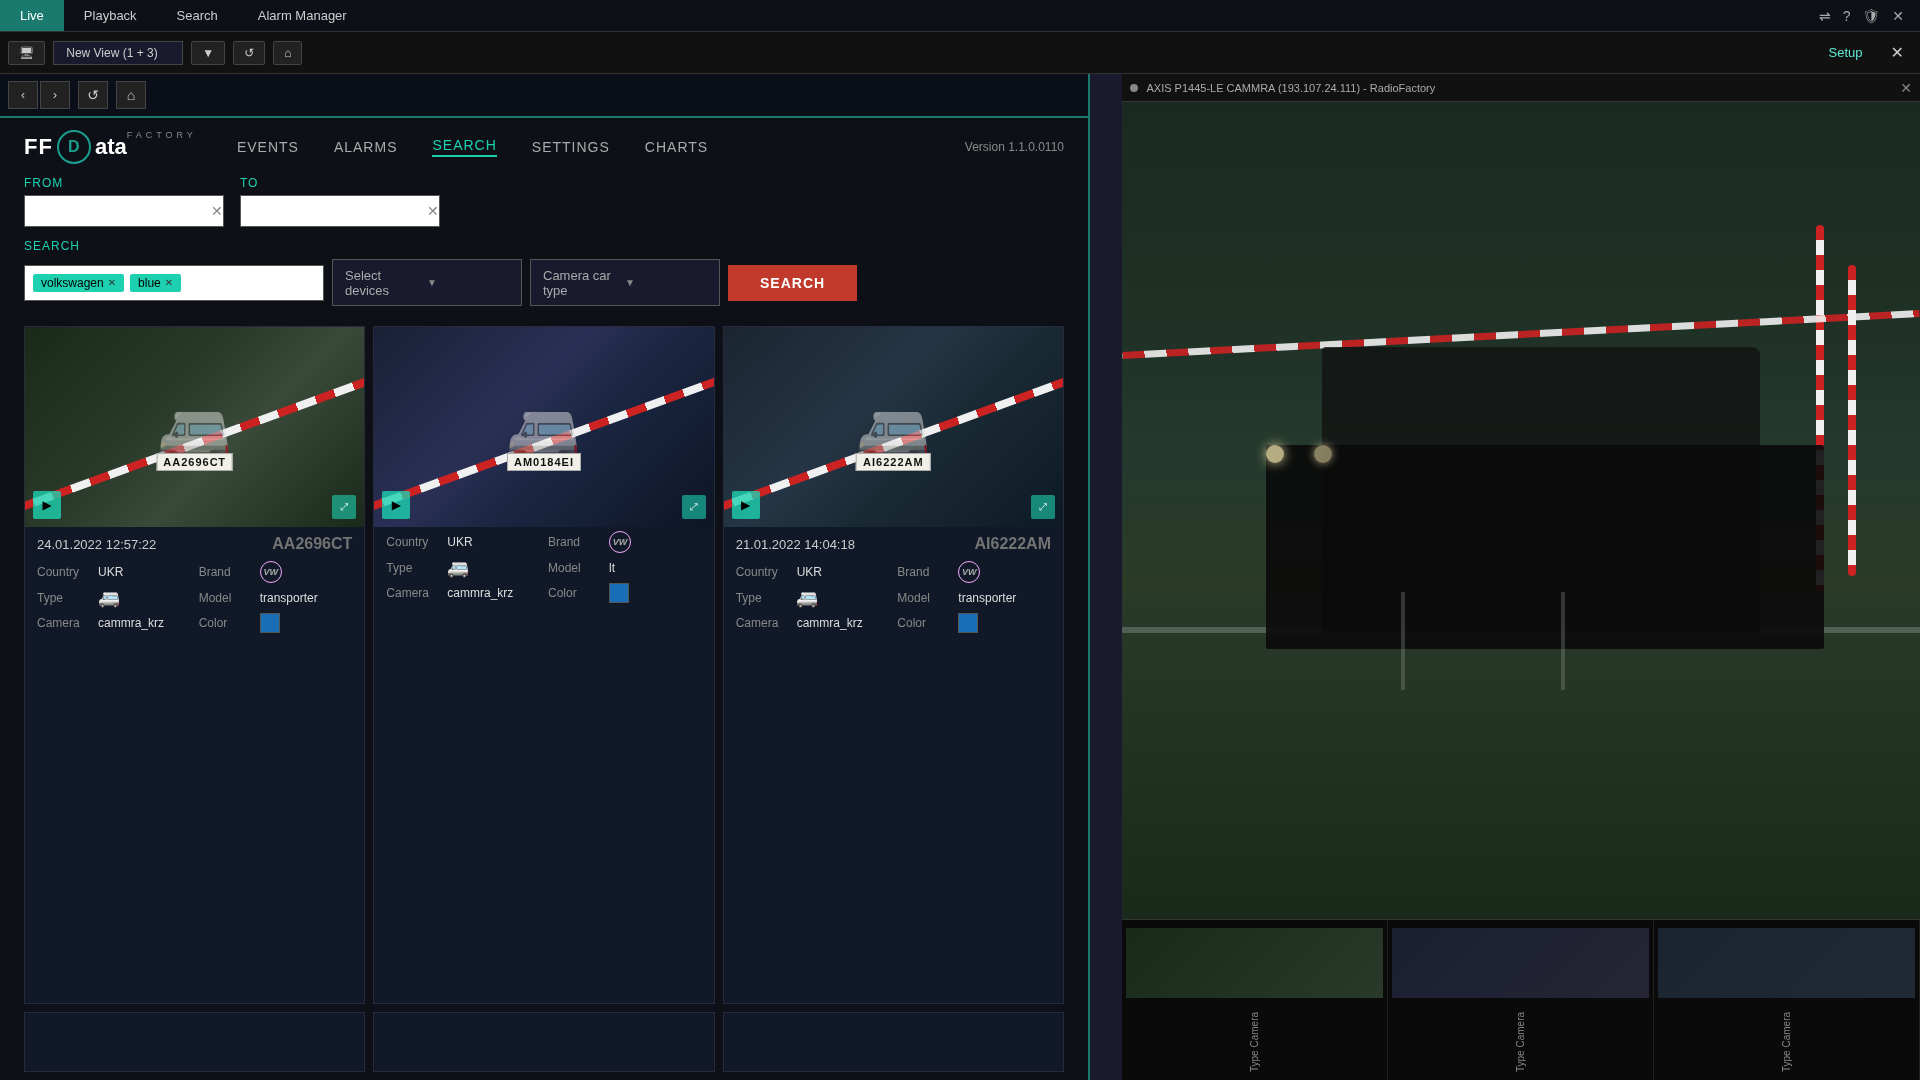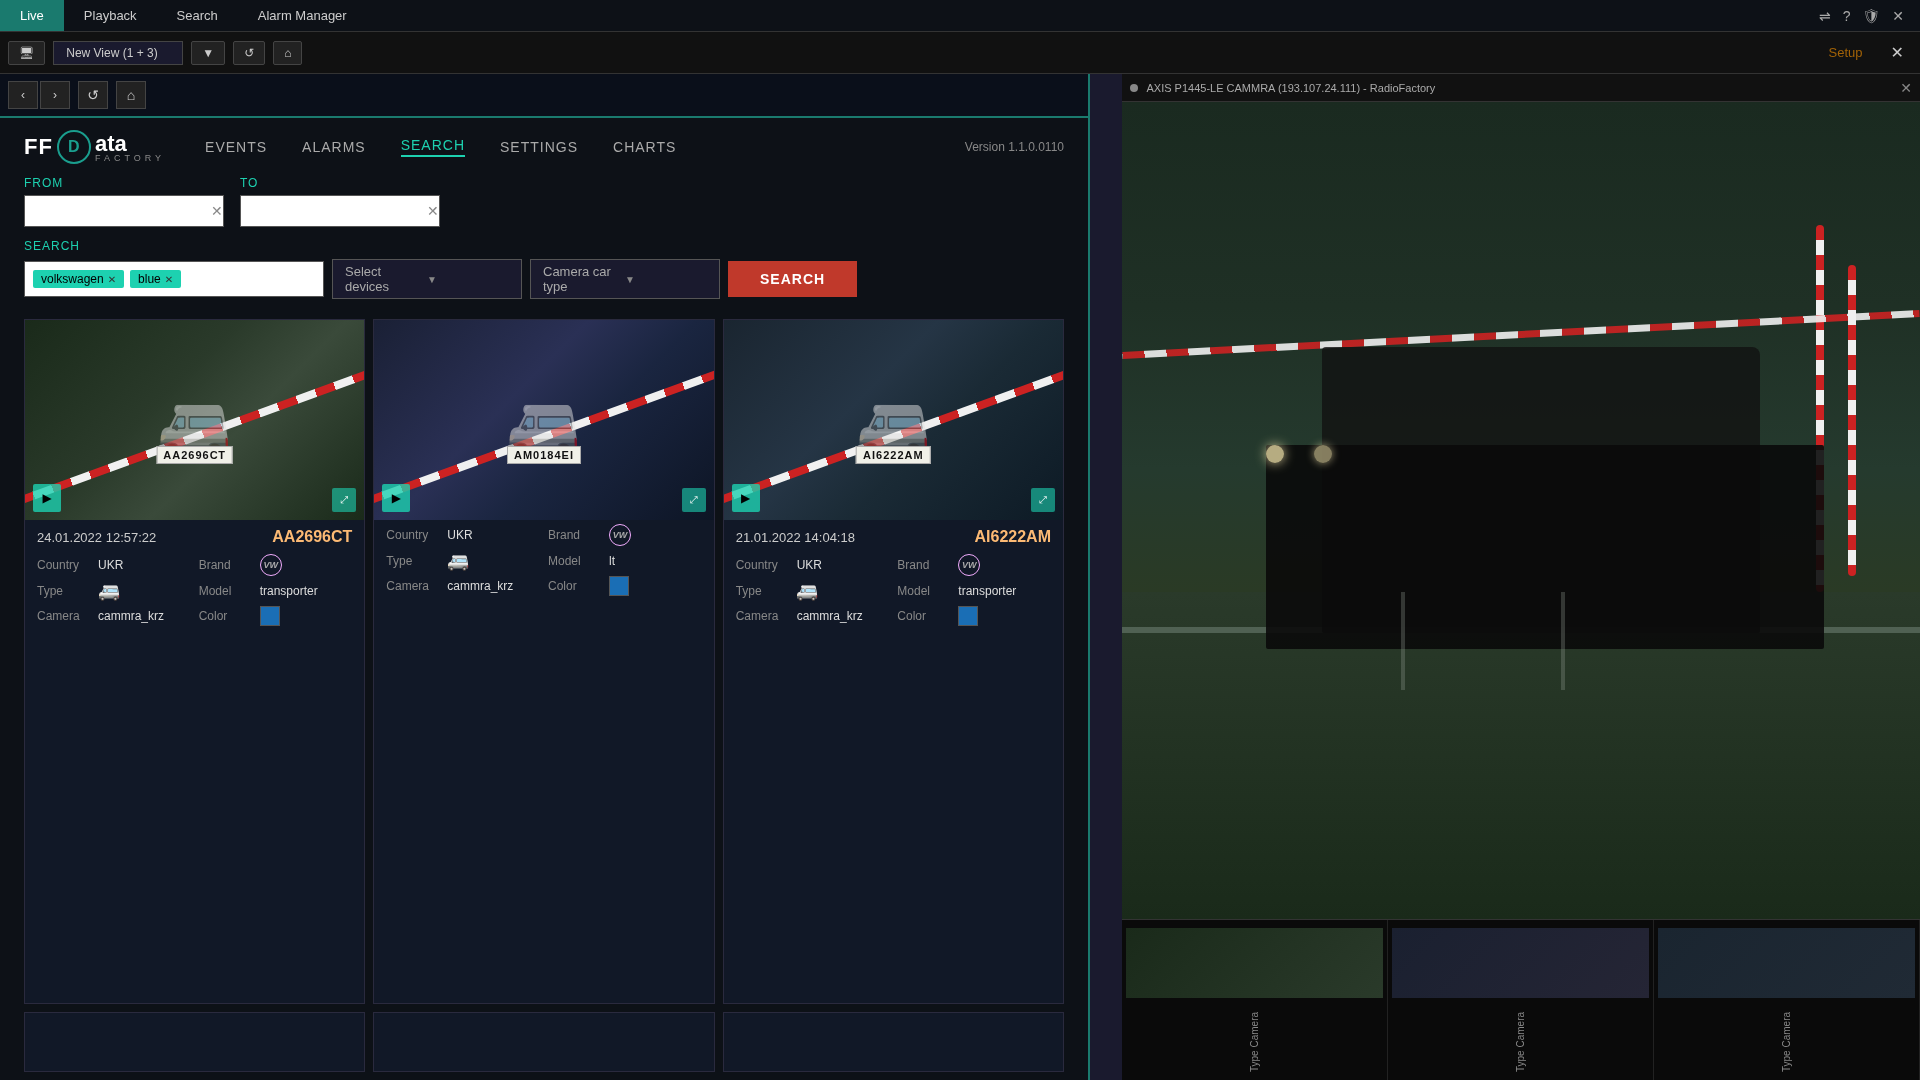--- a/index.html
+++ b/index.html
@@ -73,21 +73,21 @@
       font-size: 12px;
       background: #1a1a2e;
       border: 1px solid #444;
       padding: 4px 12px;
       min-width: 130px;
     }
     .setup-btn {
       margin-left: auto;
       background: transparent;
       border: none;
-      color: #a16207;
+      color: #5eead4;
       font-size: 13px;
       cursor: pointer;
       padding: 0 12px;
     }
     .close-btn {
       background: transparent;
       border: none;
       color: #ccc;
       font-size: 16px;
       cursor: pointer;
@@ -296,21 +296,21 @@
     }
     .tag-close {
       cursor: pointer;
       font-size: 10px;
       color: #333;
     }
     .select-dropdown {
       background: #1a1a2e;
       border: 1px solid #555;
       color: #aaa;
-      height: 40px;
+      height: 47px;
       padding: 0 12px;
       font-size: 13px;
       cursor: pointer;
       min-width: 190px;
       display: flex;
       align-items: center;
       justify-content: space-between;
     }
     .select-dropdown span { flex: 1; }
     .select-arrow { color: #888; font-size: 10px; }
@@ -394,21 +394,21 @@
       padding: 8px 12px 4px 12px;
       display: flex;
       justify-content: space-between;
       align-items: center;
     }
     .card-time {
       color: #ccc;
       font-size: 13px;
     }
     .card-plate {
-      color: #fdba74;
+      color: #737373;
       font-size: 16px;
       font-weight: bold;
     }
     .card-details {
       padding: 4px 12px 10px 12px;
       display: grid;
       grid-template-columns: 1fr 1fr;
       gap: 4px 8px;
     }
     .detail-row {
@@ -621,21 +621,21 @@
       <button class="nav-icon-btn">↺</button>
       <button class="nav-icon-btn">⌂</button>
     </div>
 
     <div class="header-row">
       <div class="logo">
         <span class="logo-ff">FF</span>
         <div class="logo-circle">
           <span>D</span>
         </div>
-        <div style="display:flex;flex-direction:column;">
+        <div style="display:flex;flex-direction:row;">
           <span class="logo-data">ata</span>
           <span class="logo-factory">FACTORY</span>
         </div>
       </div>
       <nav class="app-menu">
         <span class="menu-item">EVENTS</span>
         <span class="menu-item">ALARMS</span>
         <span class="menu-item active">SEARCH</span>
         <span class="menu-item">SETTINGS</span>
         <span class="menu-item">CHARTS</span>

